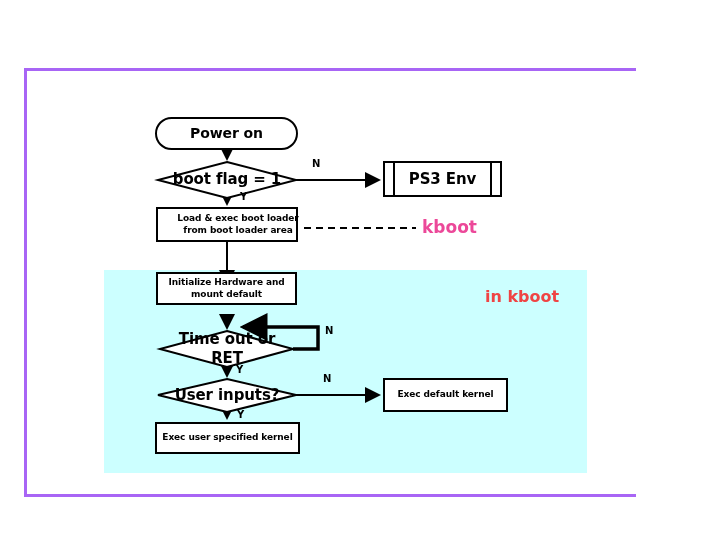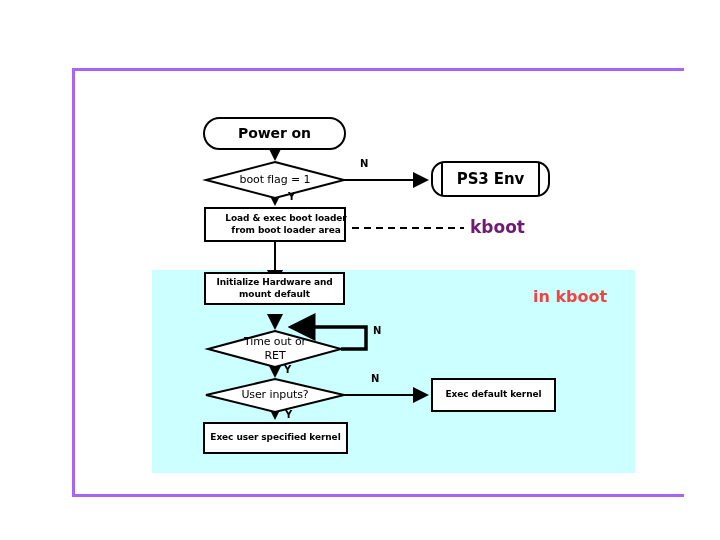--- a/index.html
+++ b/index.html
@@ -1,45 +1,45 @@
 <!DOCTYPE html>
 <html><head>
 <meta charset="utf-8">
 <style>
   html, body { margin: 0; padding: 0; background: #ffffff; }
   body { width: 720px; height: 540px; font-family: "DejaVu Sans", sans-serif; }
-  #canvas { position: relative; width: 636px; height: 540px; background: #ffffff; overflow: hidden; margin-left: 48px; }
+  #canvas { position: relative; width: 636px; height: 540px; background: #ffffff; overflow: hidden; }
 
   .frame {
     position: absolute; left: 24px; top: 68px; width: 672px; height: 429px;
     border: 3px solid #a865f5; box-sizing: border-box; background: transparent;
   }
   .region {
     position: absolute; left: 104px; top: 270px; width: 483px; height: 203px;
     background: #ccffff;
   }
   svg.connectors { position: absolute; left: 0; top: 0; width: 720px; height: 540px; pointer-events: none; }
 
   .node {
     position: absolute; box-sizing: border-box; background: #ffffff;
     border: 2px solid #000; display: flex; flex-direction: column;
     align-items: center; justify-content: center; text-align: center;
     font-weight: bold; color: #000; line-height: 1.25; letter-spacing: -0.1px;
     white-space: nowrap;
   }
   .terminator { border-radius: 17px; font-size: 14px; }
   .small-text { font-size: 9px; }
-  .predef { font-size: 15px; border-radius: 14px; }
+  .predef { font-size: 15px; }
   .predef .bar { position: absolute; top: -1px; bottom: -1px; width: 0; border-left: 2px solid #000; }
   .predef .bar.left { left: 8px; }
   .predef .bar.right { right: 8px; }
 
   .diamond-text {
     position: absolute; display: flex; flex-direction: column; align-items: center;
-    justify-content: center; text-align: left; font-weight: normal; font-size: 11px;
+    justify-content: center; text-align: left; font-weight: bold; font-size: 15px;
     line-height: 1.3; color: #000; letter-spacing: -0.1px; white-space: nowrap;
   }
   .edge-label { position: absolute; font-weight: bold; font-size: 10px; color: #000; }
   .callout {
     position: absolute; font-weight: bold; font-size: 17px;
   }
 </style>
 </head>
 <body>
 
@@ -111,17 +111,17 @@
     <span>RET</span>
   </div>
 
   <div class="edge-label" style="left:312px; top:158px;">N</div>
   <div class="edge-label" style="left:240px; top:191px;">Y</div>
   <div class="edge-label" style="left:325px; top:325px;">N</div>
   <div class="edge-label" style="left:236px; top:364px;">Y</div>
   <div class="edge-label" style="left:323px; top:373px;">N</div>
   <div class="edge-label" style="left:237px; top:409px;">Y</div>
 
-  <div class="callout" style="left:422px; top:217px; color:#701a75;">kboot</div>
+  <div class="callout" style="left:422px; top:217px; color:#ec4899;">kboot</div>
 
   <div class="callout" style="left:485px; top:287px; font-size:16px; color:#ef4444;">in kboot</div>
 
 </div>
 
 </body></html>

